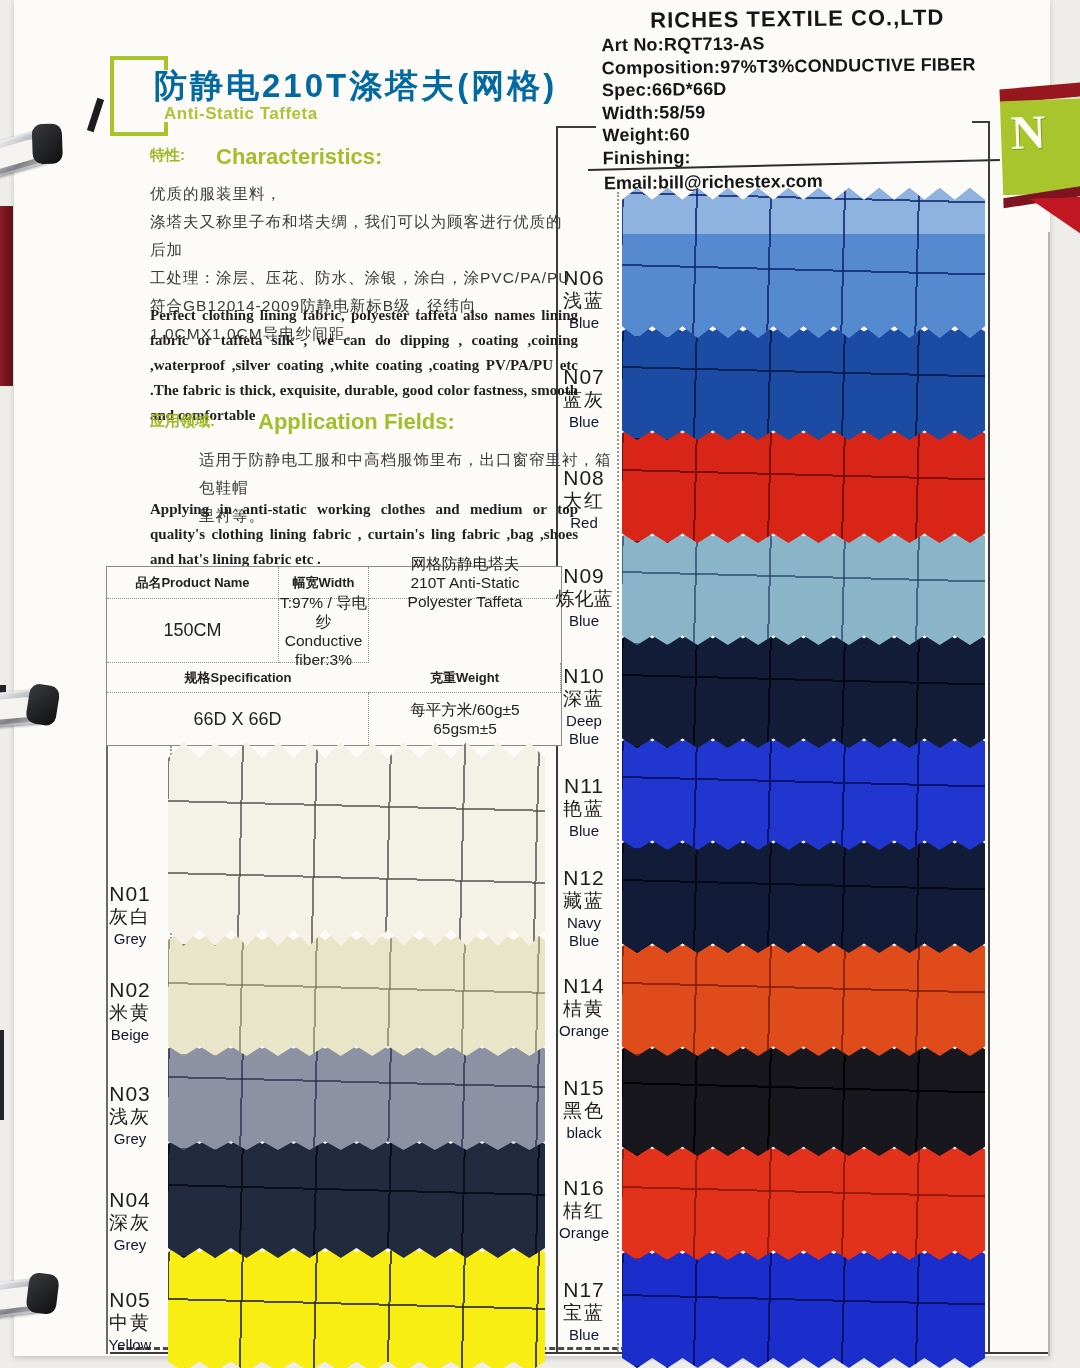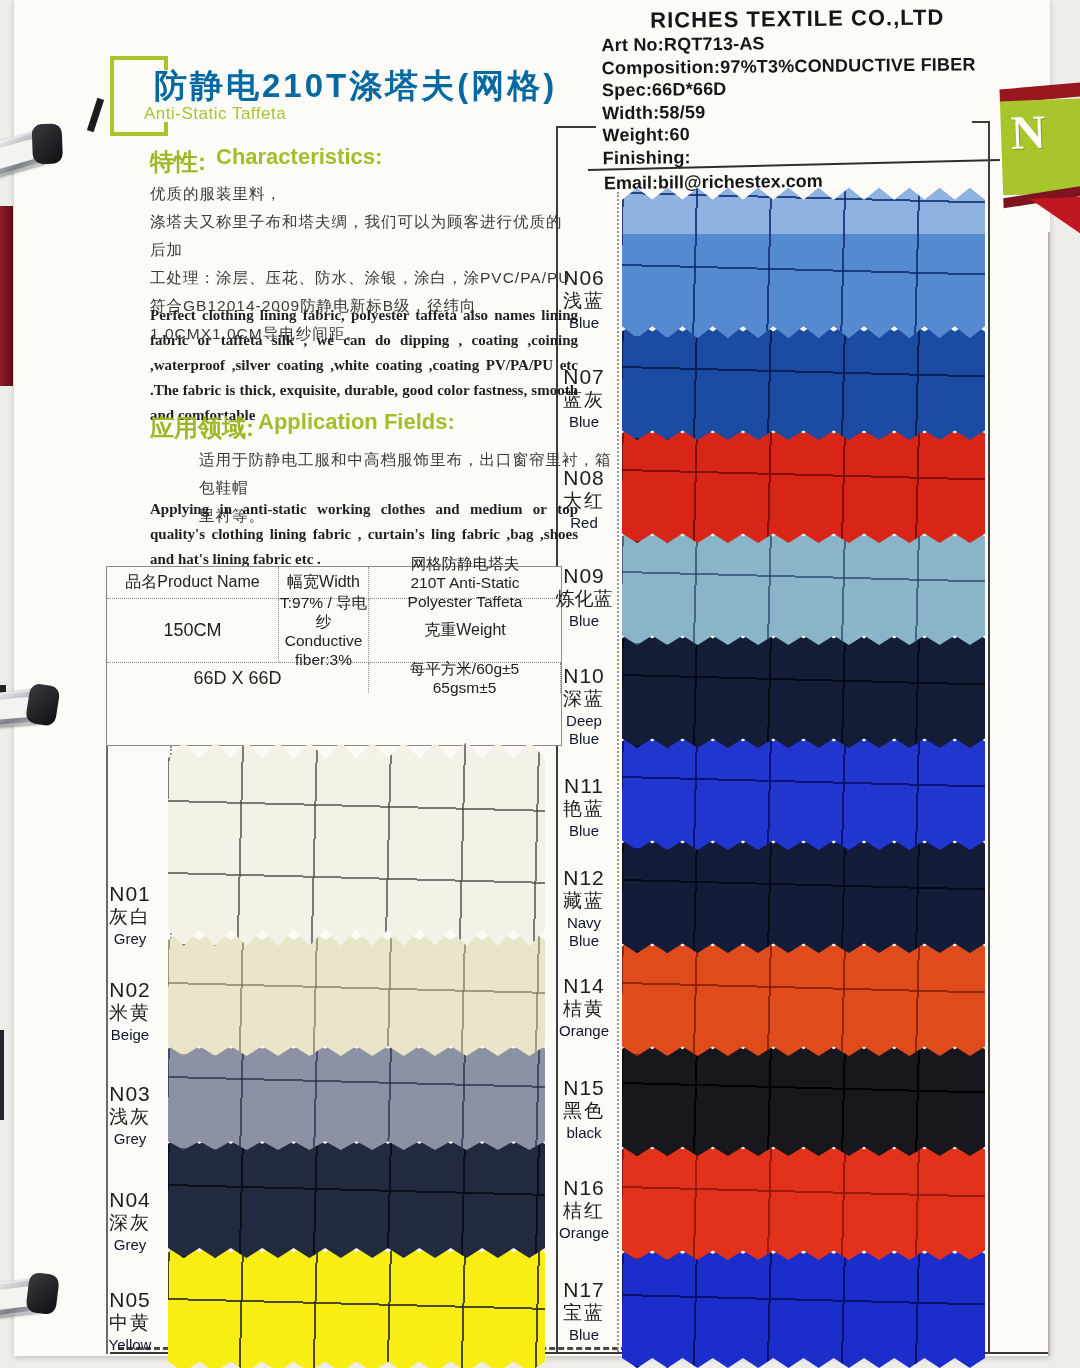--- a/index.html
+++ b/index.html
@@ -34,34 +34,34 @@
   .finishing-rule{left:588px;top:169px;width:412px;height:2px;background:#2e2e2e;
         transform:rotate(-1.4deg);transform-origin:left center;}
   .email{left:604px;top:172px;font-size:18px;font-weight:700;color:#161616;transform:rotate(-.6deg);}
   
   .frame-line{background:#3c3c3c;}
   .bracket{left:110px;top:56px;width:50px;height:72px;
         border-left:4px solid #a7c42a;border-top:4px solid #a7c42a;border-bottom:4px solid #a7c42a;}
   .bracket::before{content:"";position:absolute;right:-4px;top:-4px;width:4px;height:14px;background:#a7c42a;}
   .bracket::after{content:"";position:absolute;right:-4px;bottom:-4px;width:4px;height:14px;background:#a7c42a;}
   .title-cn{left:154px;top:64px;font-size:33px;font-weight:700;letter-spacing:3px;color:#0369a1;}
-  .title-en{left:144px;top:104px;font-size:17px;font-weight:400;letter-spacing:.5px;color:#a9c434;}
-  .sec-cn{font-size:24px;font-weight:700;color:#9db824;}
+  .title-en{left:164px;top:104px;font-size:17px;font-weight:700;letter-spacing:.5px;color:#a9c434;}
+  .sec-cn{font-size:15px;font-weight:700;color:#9db824;}
   .sec-en{font-size:22px;font-weight:700;color:#a2bf2b;}
   .para-cn{font-size:15.5px;line-height:28px;color:#3a3a3a;letter-spacing:1px;white-space:pre-line;width:424px;}
   .para-en{font-family:"Liberation Serif",serif;font-size:15px;font-weight:700;line-height:25px;
         color:#1f1f1f;width:428px;text-align:justify;}
   
   .spec{left:106px;top:566px;width:454px;height:178px;display:grid;
         grid-template-columns:172px 90px 192px;grid-template-rows:32px 64px 30px 52px;
         border:1.5px solid #8a8a86;background:#fcfbf8;color:#222;}
   .spec>div{border-right:1.5px dotted #8f8f8a;border-bottom:1.5px dotted #8f8f8a;
         display:flex;flex-direction:column;align-items:center;justify-content:center;text-align:center;}
   .spec>div:nth-child(3n){border-right:none;}
-  .spec .hd{font-size:16px;font-weight:400;}
+  .spec .hd{font-size:13px;font-weight:700;}
   .spec .cell-line{font-size:15.5px;line-height:19px;}
   .spec .span2{grid-column:1/3;}
   .spec .last{border-bottom:none;}
   
   .swatch{
     --c:#ccc;--g:rgba(0,0,0,.5);
     background-color:var(--c);
     background-image:
       repeating-linear-gradient(91.5deg,var(--g) 0 2px,transparent 2px 74px),
       repeating-linear-gradient(1.5deg,var(--g) 0 2px,transparent 2px 72px);
@@ -157,20 +157,21 @@
     <div class="cell-line">网格防静电塔夫</div>
     <div class="cell-line">210T Anti-Static</div>
     <div class="cell-line">Polyester Taffeta</div>
   </div>
   <div class="cell-line" style="font-size:18px;">150CM</div>
   <div>
     <div class="cell-line">T:97% / 导电纱</div>
     <div class="cell-line">Conductive fiber:3%</div>
   </div>
 
+  <div class="span2 hd">规格Specification</div>
   <div class="hd">克重Weight</div>
 
   <div class="span2 last" style="font-size:18px;">66D X 66D</div>
   <div class="last">
     <div class="cell-line">每平方米/60g±5</div>
     <div class="cell-line">65gsm±5</div>
   </div>
 </div>
 
 <div class="abs swatch sw-l" style="top: 742px; height: 204px; z-index: 15; --c: #f4f1e6; --g: rgba(70,70,70,0.7);"></div>

